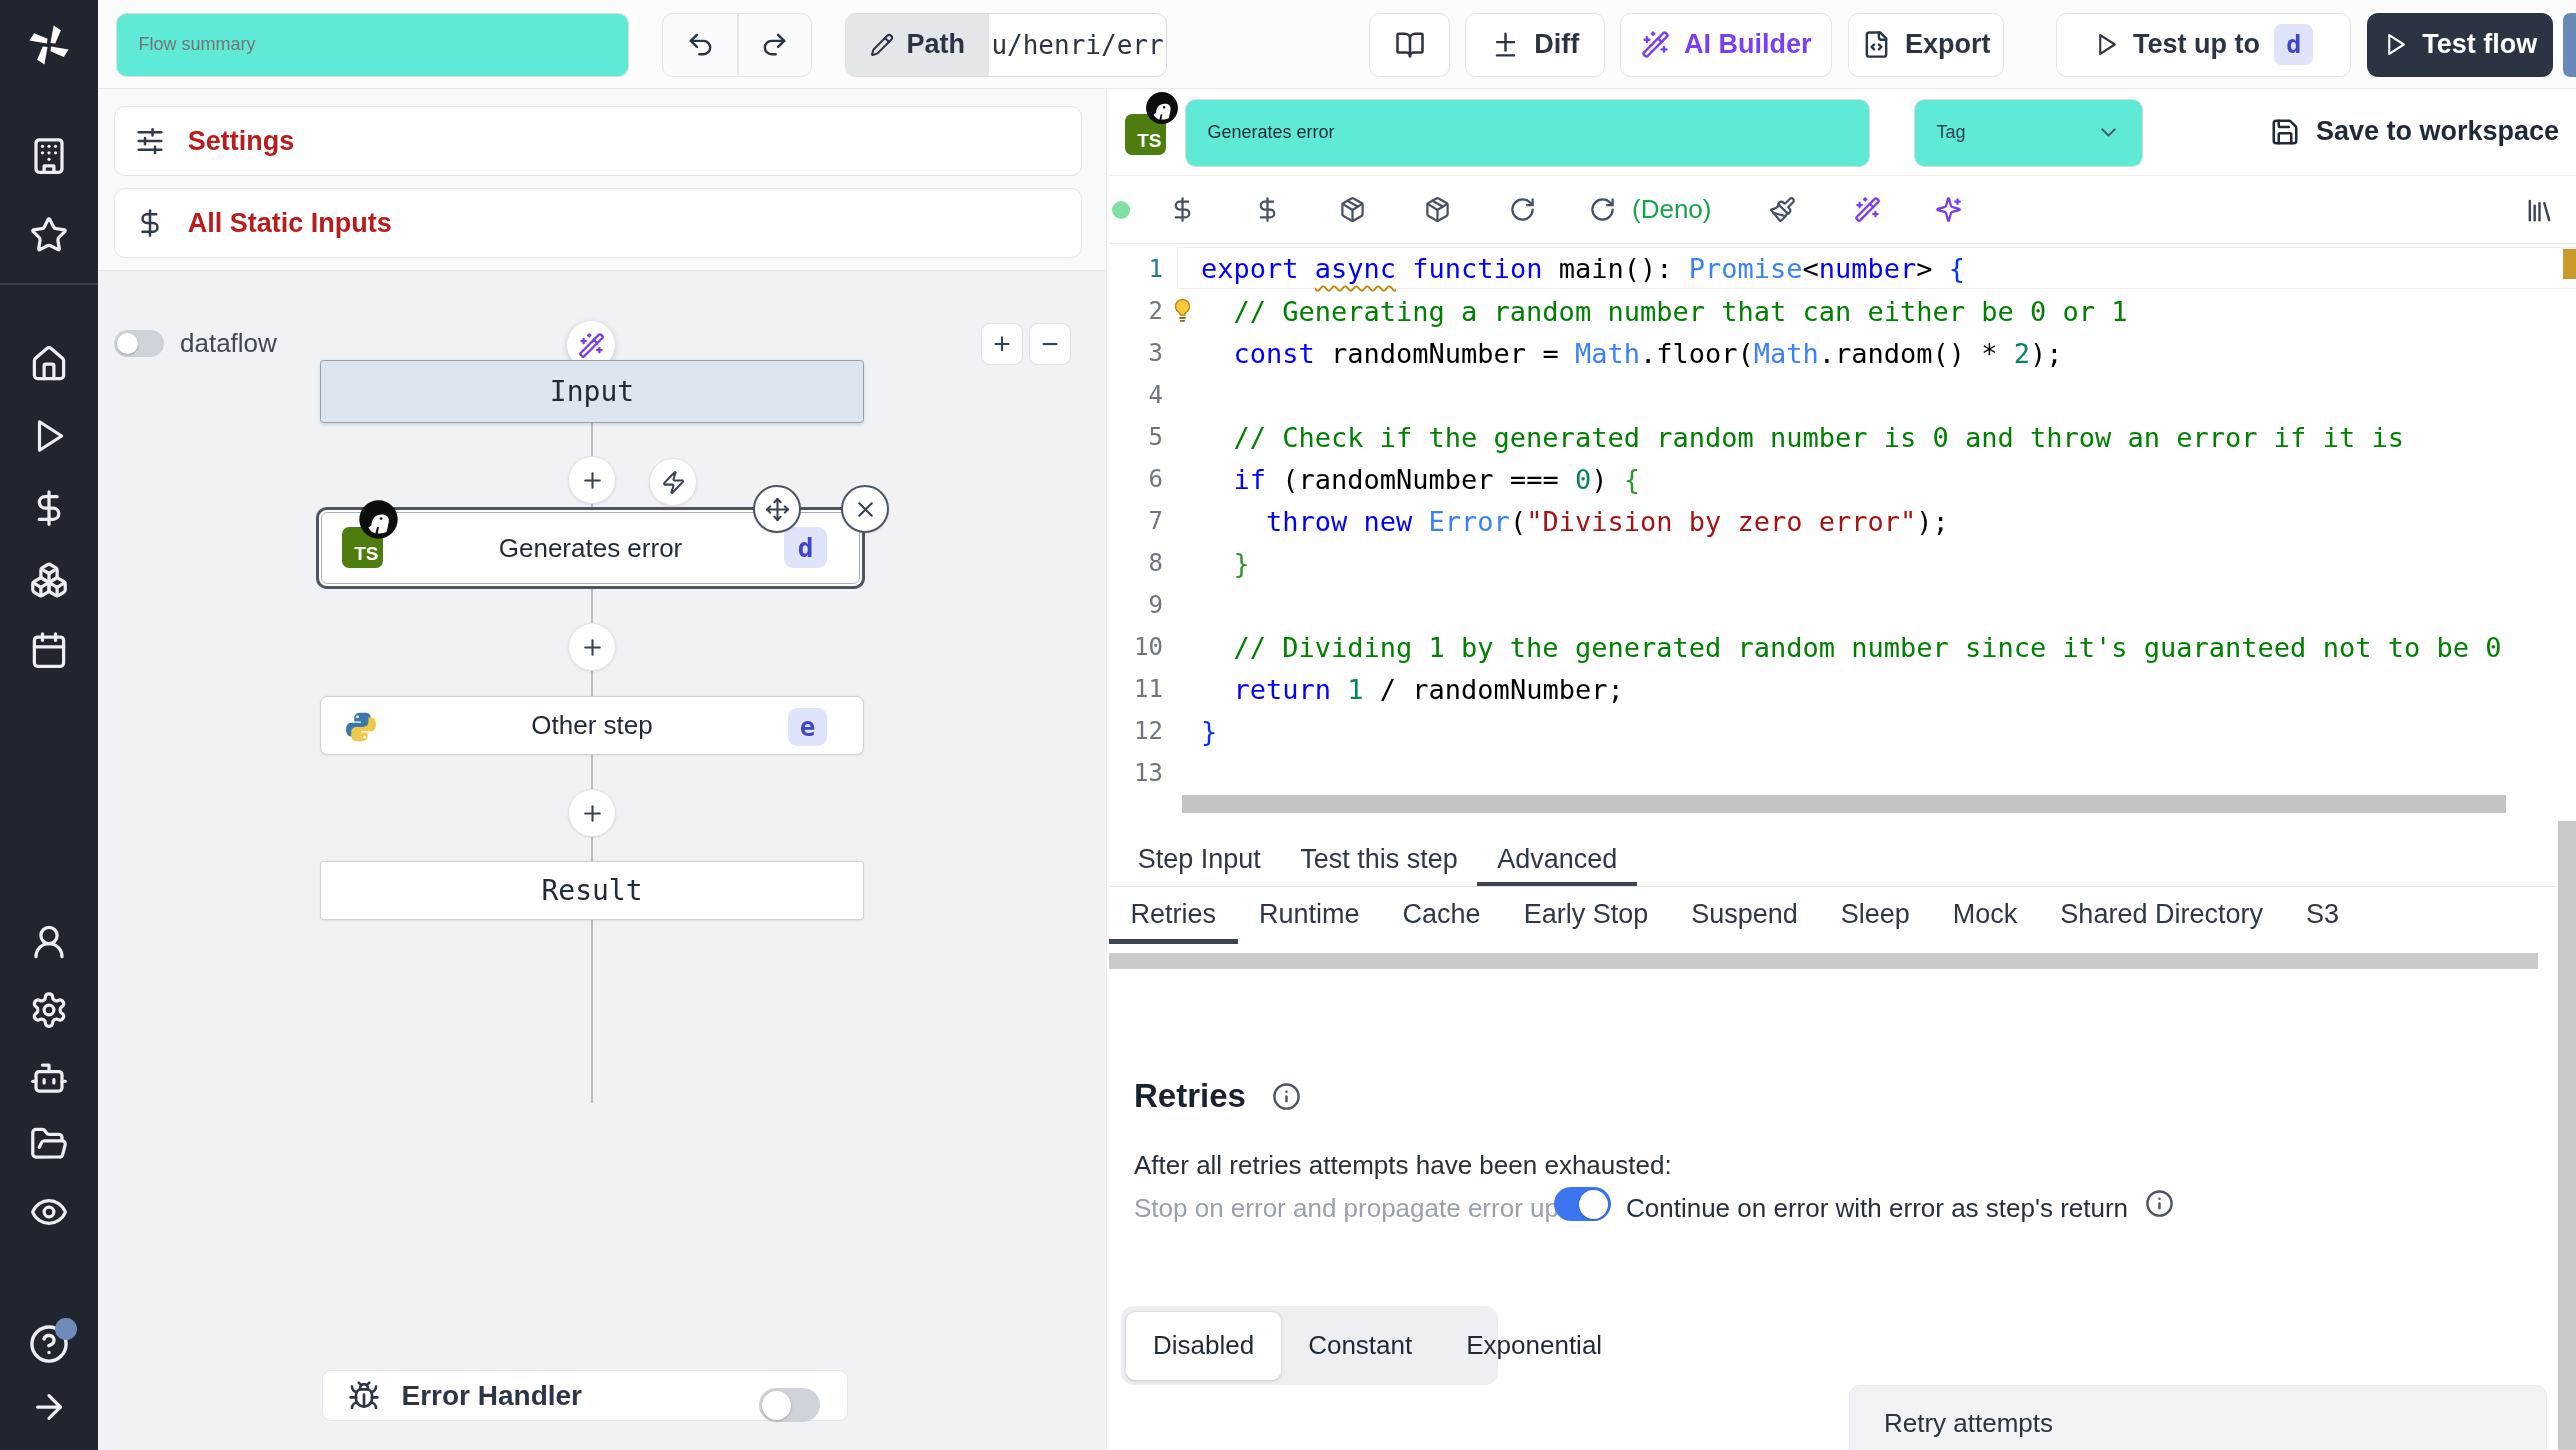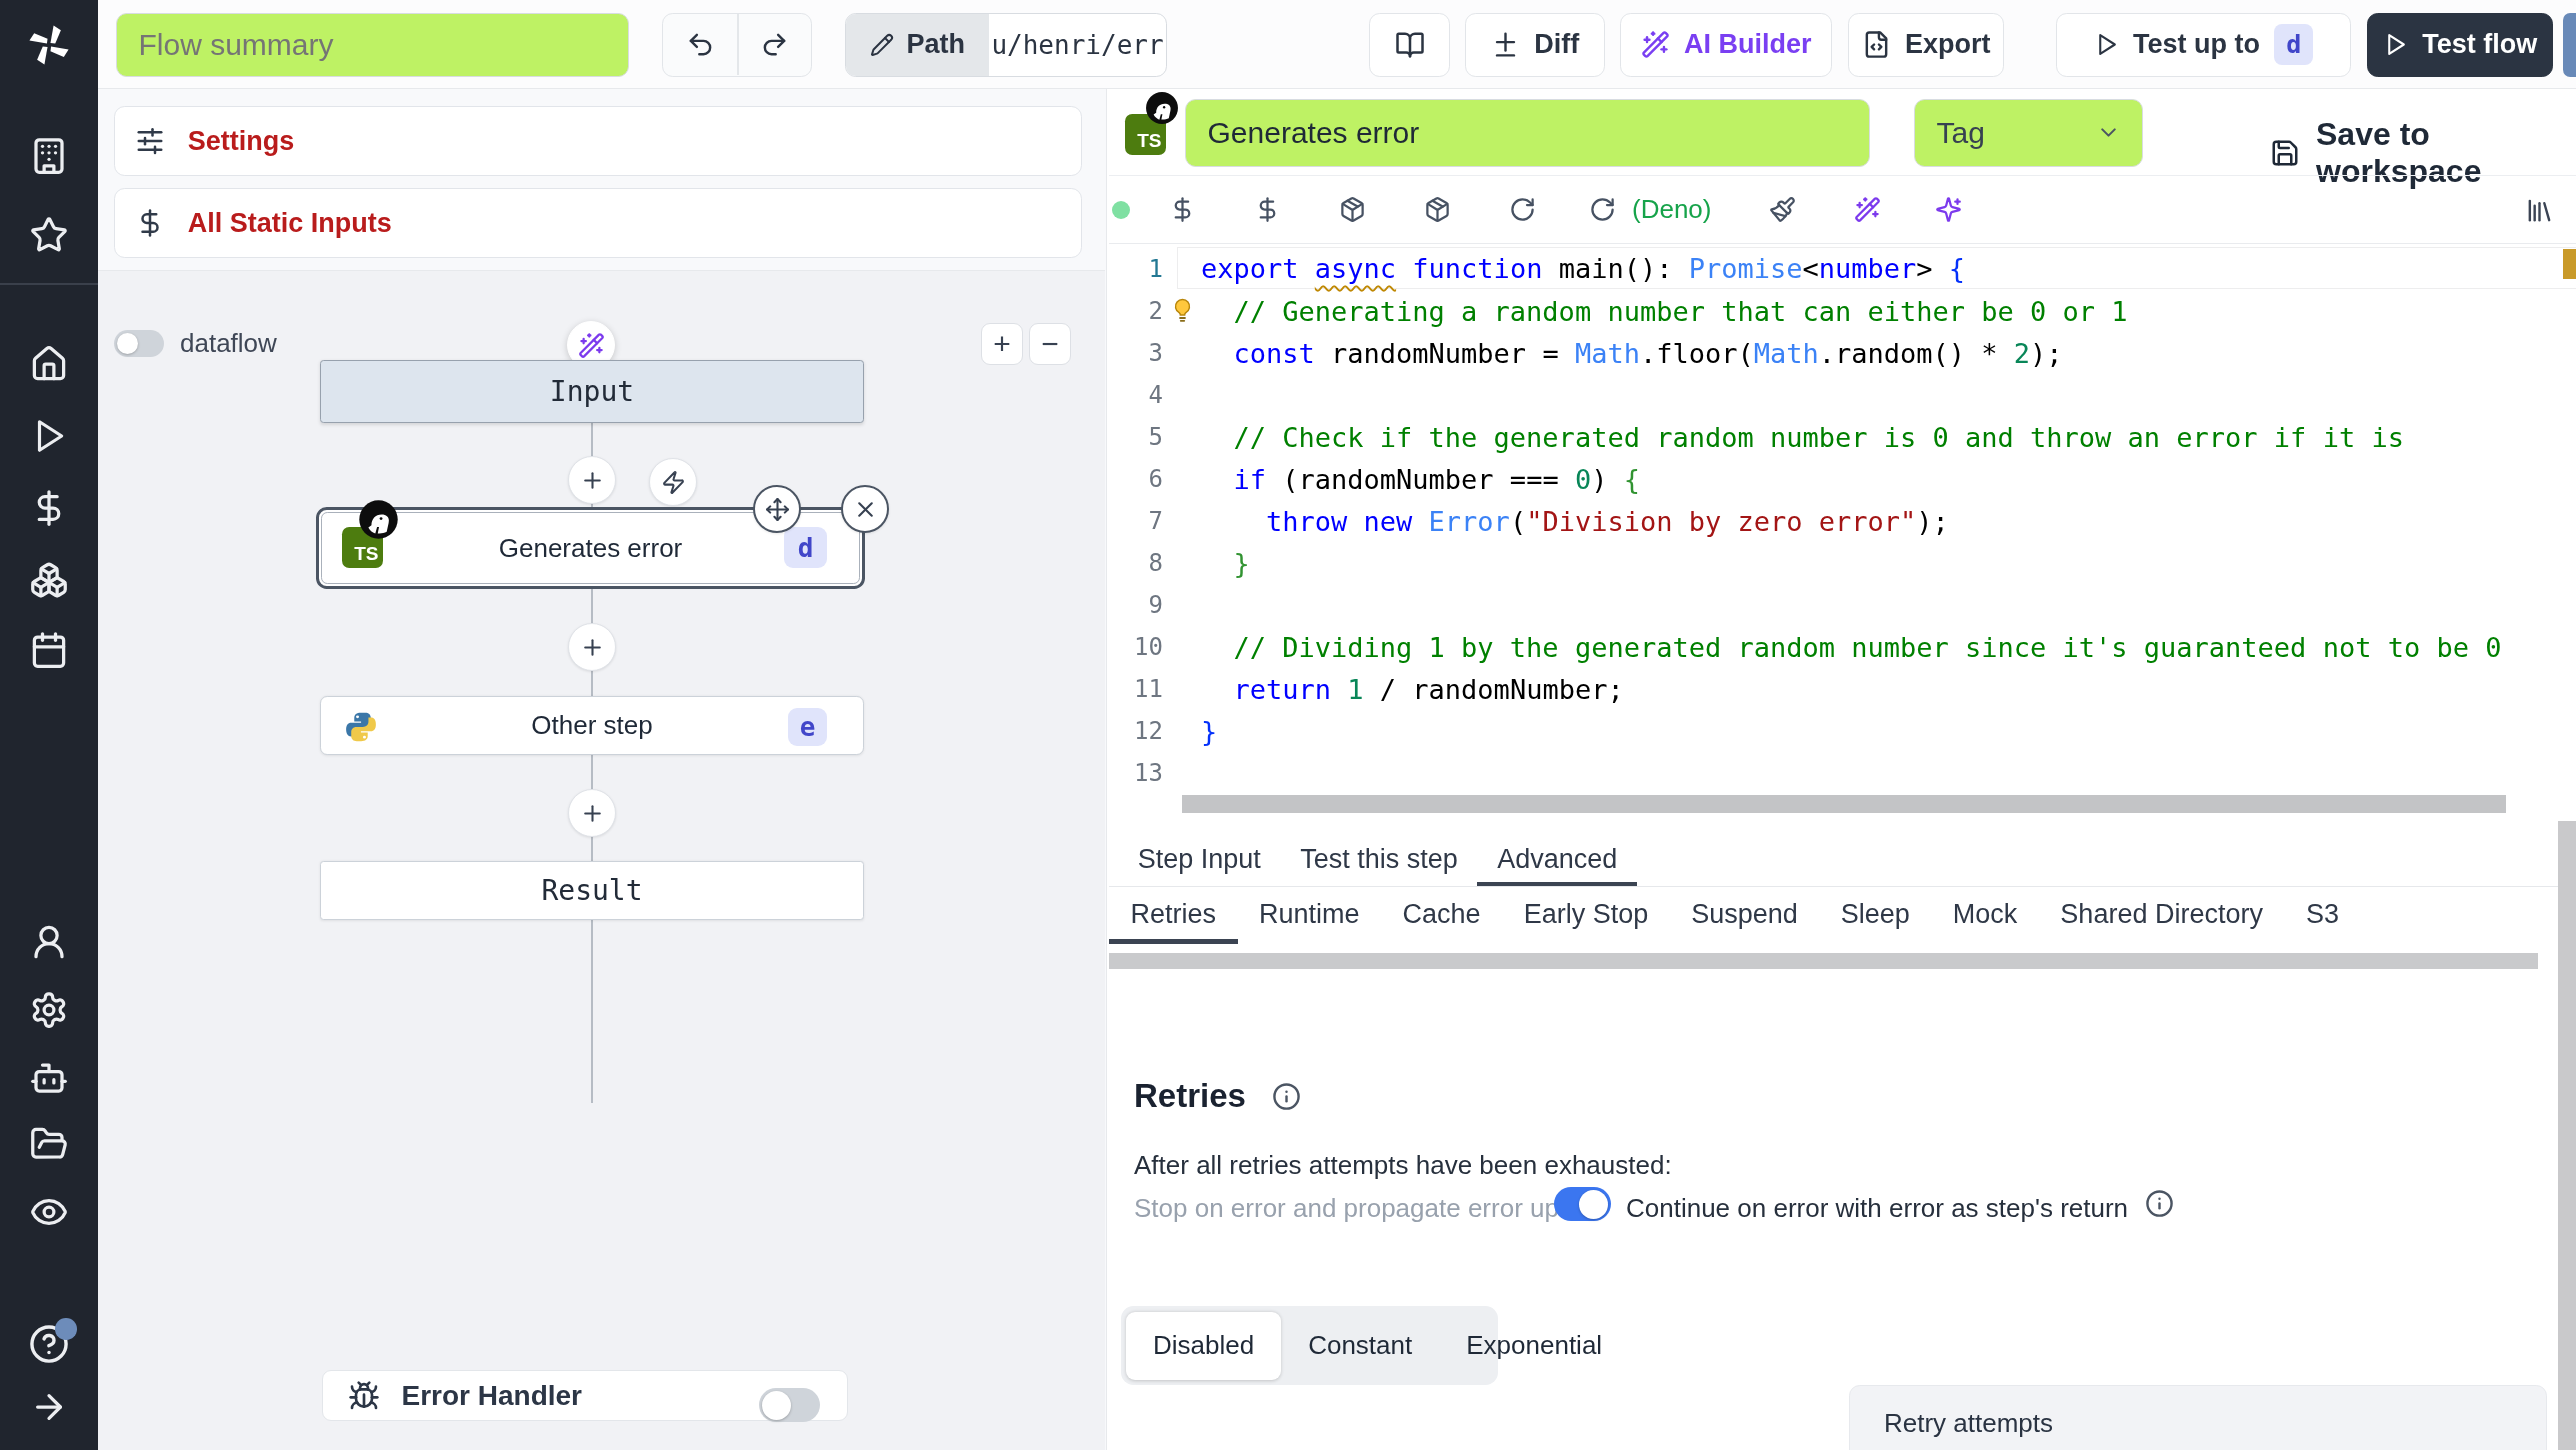--- a/index.html
+++ b/index.html
@@ -11,22 +11,22 @@
   svg{display:block;}
 
   
   .sidebar{left:0;top:0;width:98px;height:1451px;background:#20252e;}
   .side-icon{position:absolute;left:50%;transform:translate(-50%,-50%);color:#eceef1;}
   .side-sep{position:absolute;left:0;width:98px;height:1.8px;background:#3a404b;}
   .notif-dot{position:absolute;width:21.5px;height:21.5px;border-radius:50%;background:#6d8cba;}
 
   
   .topbar{left:98px;top:0;width:2478px;height:89px;background:#fcfcfd;border-bottom:1.8px solid #e7e9ec;box-sizing:border-box;}
-  .tb-input{position:absolute;box-sizing:border-box;border:1.8px solid #d8dce1;border-radius:10.7px;background:#bef264;
-            font-size:30px;color:#4a5563;padding:0 21.5px;outline:none;font-family:"Liberation Sans",sans-serif;}
+  .tb-input{position:absolute;box-sizing:border-box;border:1.8px solid #d8dce1;border-radius:10.7px;background:#5eead4;
+            font-size:18px;color:#4a5563;padding:0 21.5px;outline:none;font-family:"Liberation Sans",sans-serif;}
   .btn{position:absolute;box-sizing:border-box;height:64px;top:12.5px;border:1.8px solid #e2e5e9;border-radius:10.7px;
        background:#fff;display:flex;align-items:center;justify-content:center;gap:14.3px;font-size:27px;font-weight:700;color:#2b3442;}
   .btn-dark{background:#2b3442;border-color:#2b3442;color:#fff;}
   .badge{display:inline-flex;align-items:center;justify-content:center;background:#e0e4fb;color:#4146c9;
          border-radius:8px;font-weight:700;font-family:"DejaVu Sans Mono",monospace;}
 
   
   .left-panel{left:98px;top:89px;width:1009px;height:1361px;background:#f8f9fb;border-right:1.8px solid #e7e9ec;box-sizing:border-box;}
   .card{position:absolute;left:16px;width:968px;height:70px;background:#fff;border:1.8px solid #e2e5ea;border-radius:10.7px;
         box-sizing:border-box;display:flex;align-items:center;gap:23px;padding:0 19.7px;font-size:27px;font-weight:700;color:#b91c1c;}
@@ -483,21 +483,21 @@
         </span>
     </div>
     <div class="abs flex" style="left:1161px;top:27px;gap:16px">
       <span style="color:#1f2937">
           <svg width="30" height="30" viewBox="0 0 24 24" fill="none" stroke="currentColor" stroke-width="2" stroke-linecap="round" stroke-linejoin="round">
             <path d="M15.2 3a2 2 0 0 1 1.4.6l3.8 3.8a2 2 0 0 1 .6 1.4V19a2 2 0 0 1-2 2H5a2 2 0 0 1-2-2V5a2 2 0 0 1 2-2z"></path>
             <path d="M17 21v-7a1 1 0 0 0-1-1H8a1 1 0 0 0-1 1v7"></path>
             <path d="M7 3v4a1 1 0 0 0 1 1h7"></path>
           </svg>
         </span>
-      <span style="font-size:32px;font-weight:700;color:#1f2937">Save to workspace</span>
+      <span style="font-size:27px;font-weight:700;color:#1f2937">Save to workspace</span>
     </div>
     <div class="hdr-border"></div>
 
     <div class="abs" style="left:0;top:87px;width:1467px;height:67px">
       <span class="abs" style="left:2.7px;top:25px;width:18px;height:18px;border-radius:50%;background:#7fe0a2"></span>
       <span class="tool-icon" style="left:60px;top:19.7px">
           <svg width="27" height="27" viewBox="0 0 24 24" fill="none" stroke="currentColor" stroke-width="2" stroke-linecap="round" stroke-linejoin="round">
             <path d="M12 2v20"></path>
             <path d="M17 5H9.5a3.5 3.5 0 0 0 0 7h5a3.5 3.5 0 0 1 0 7H6"></path>
           </svg>

